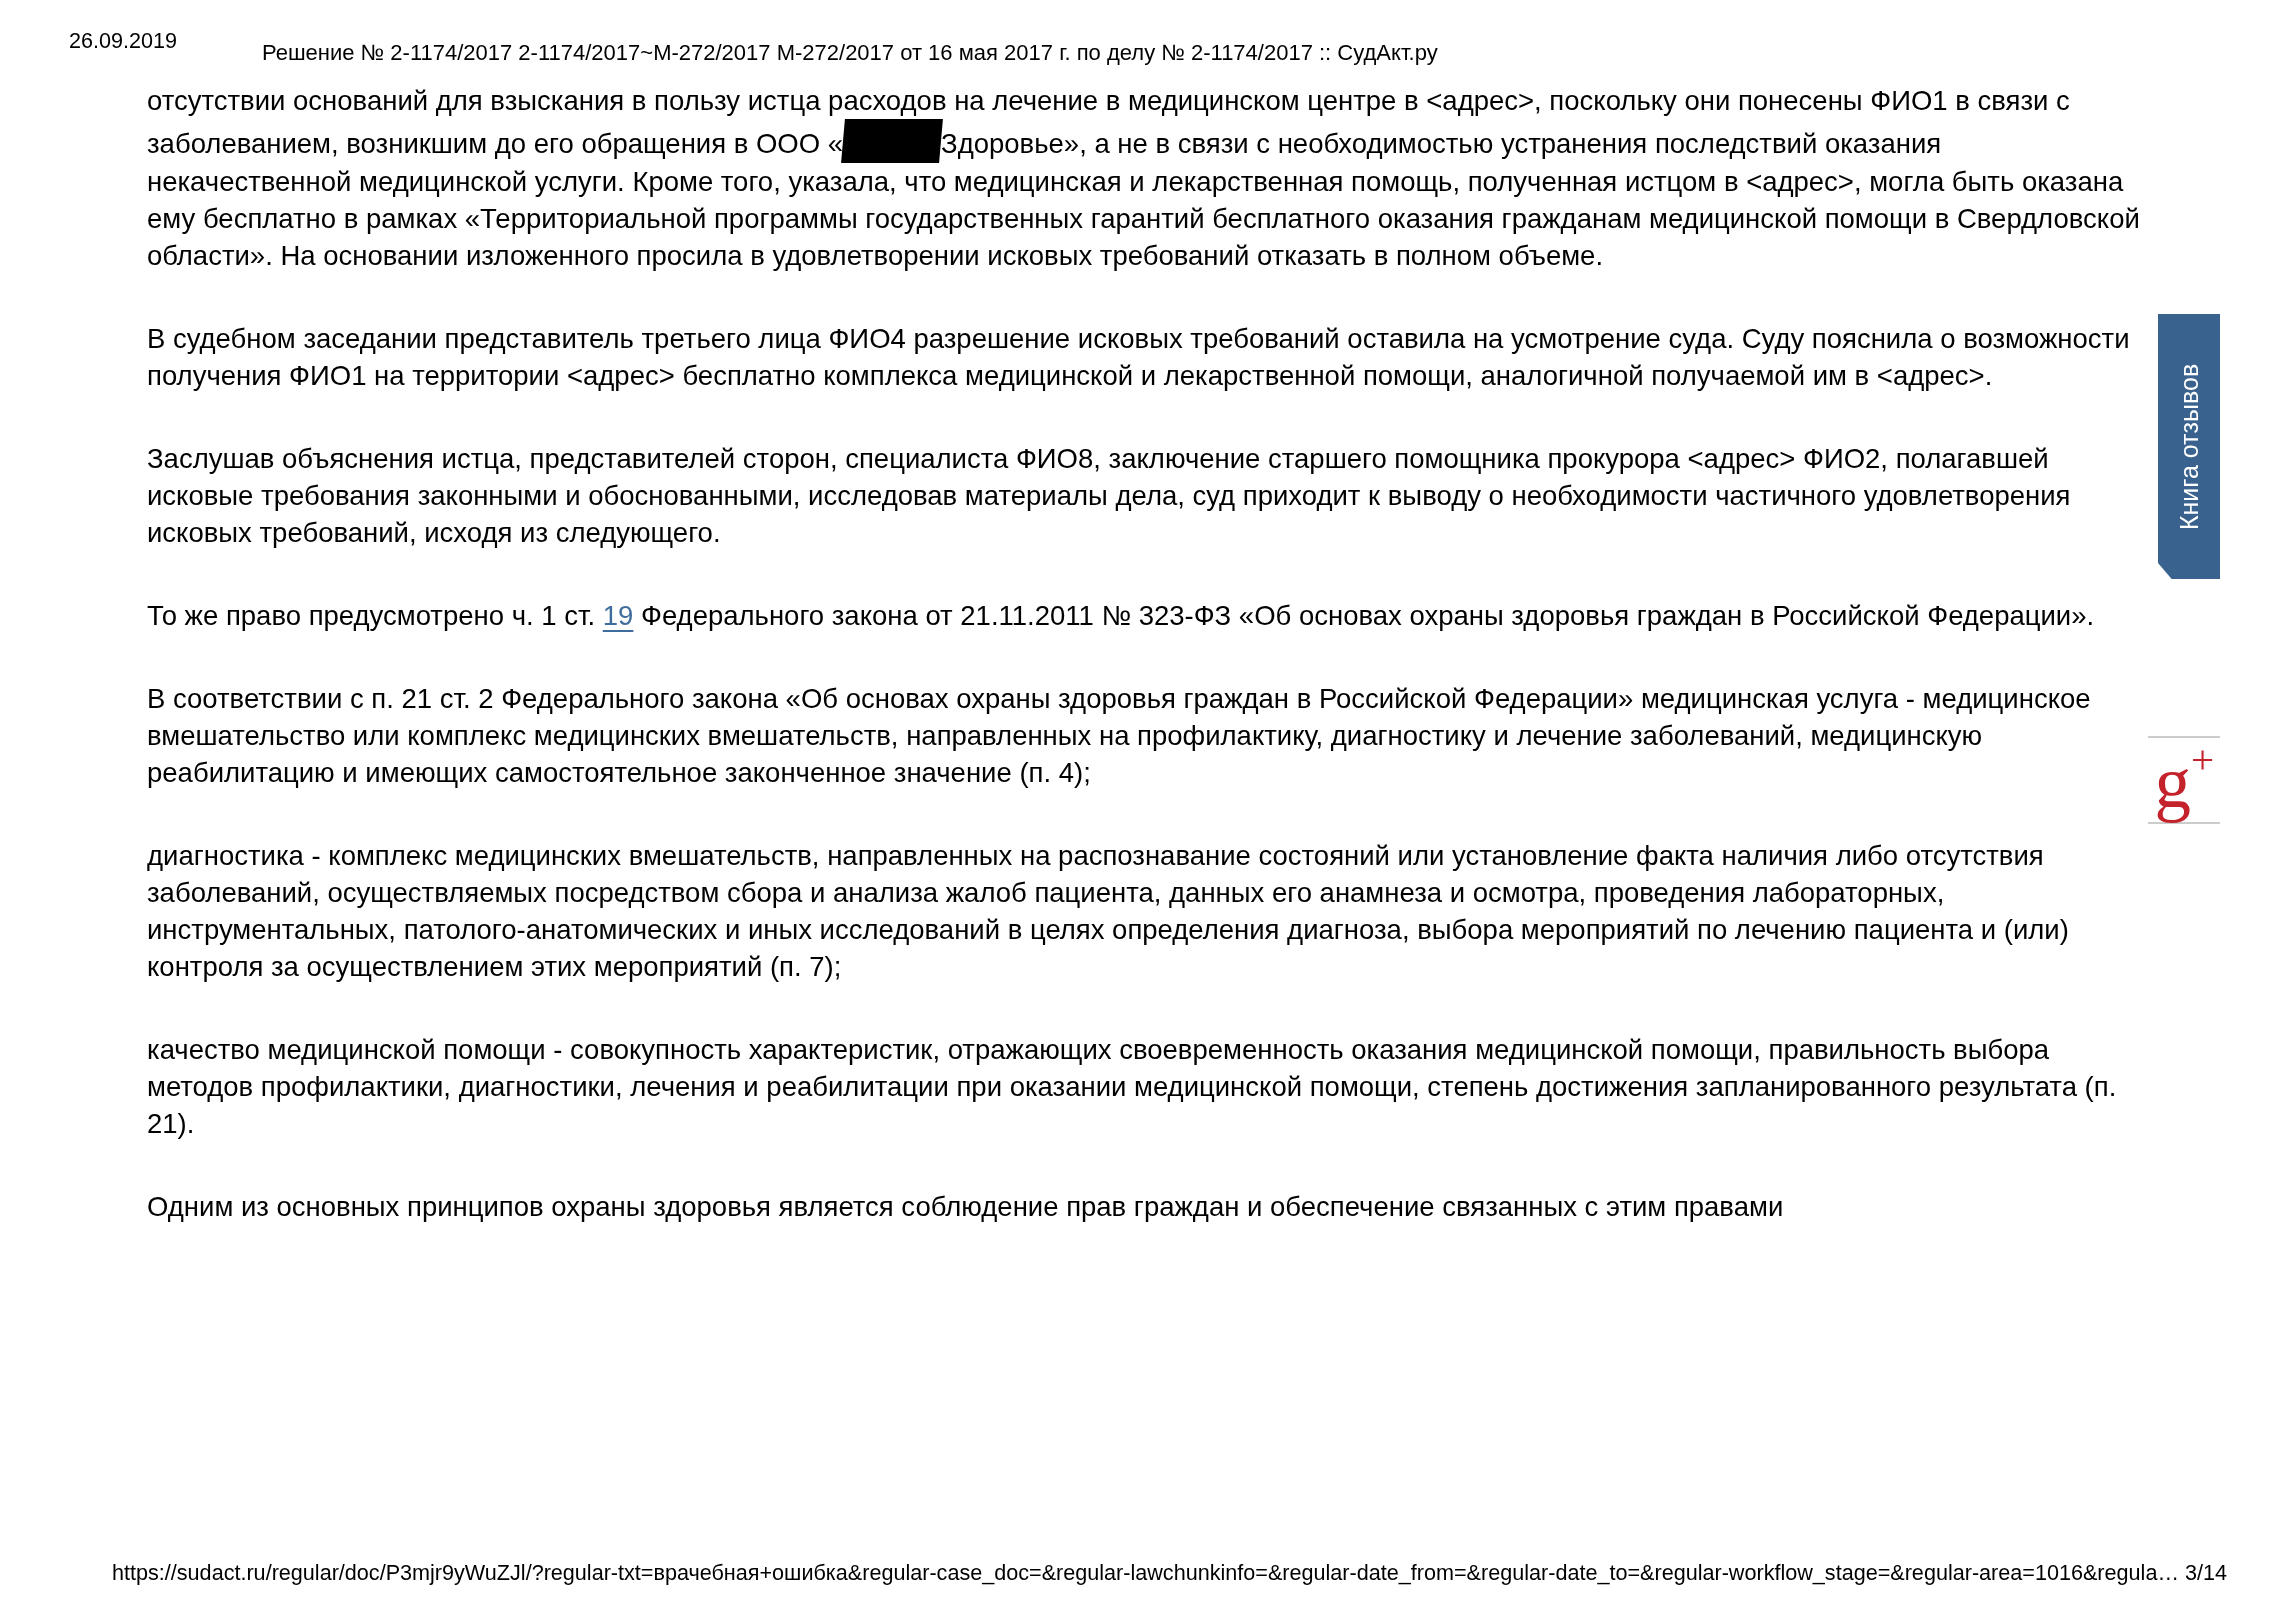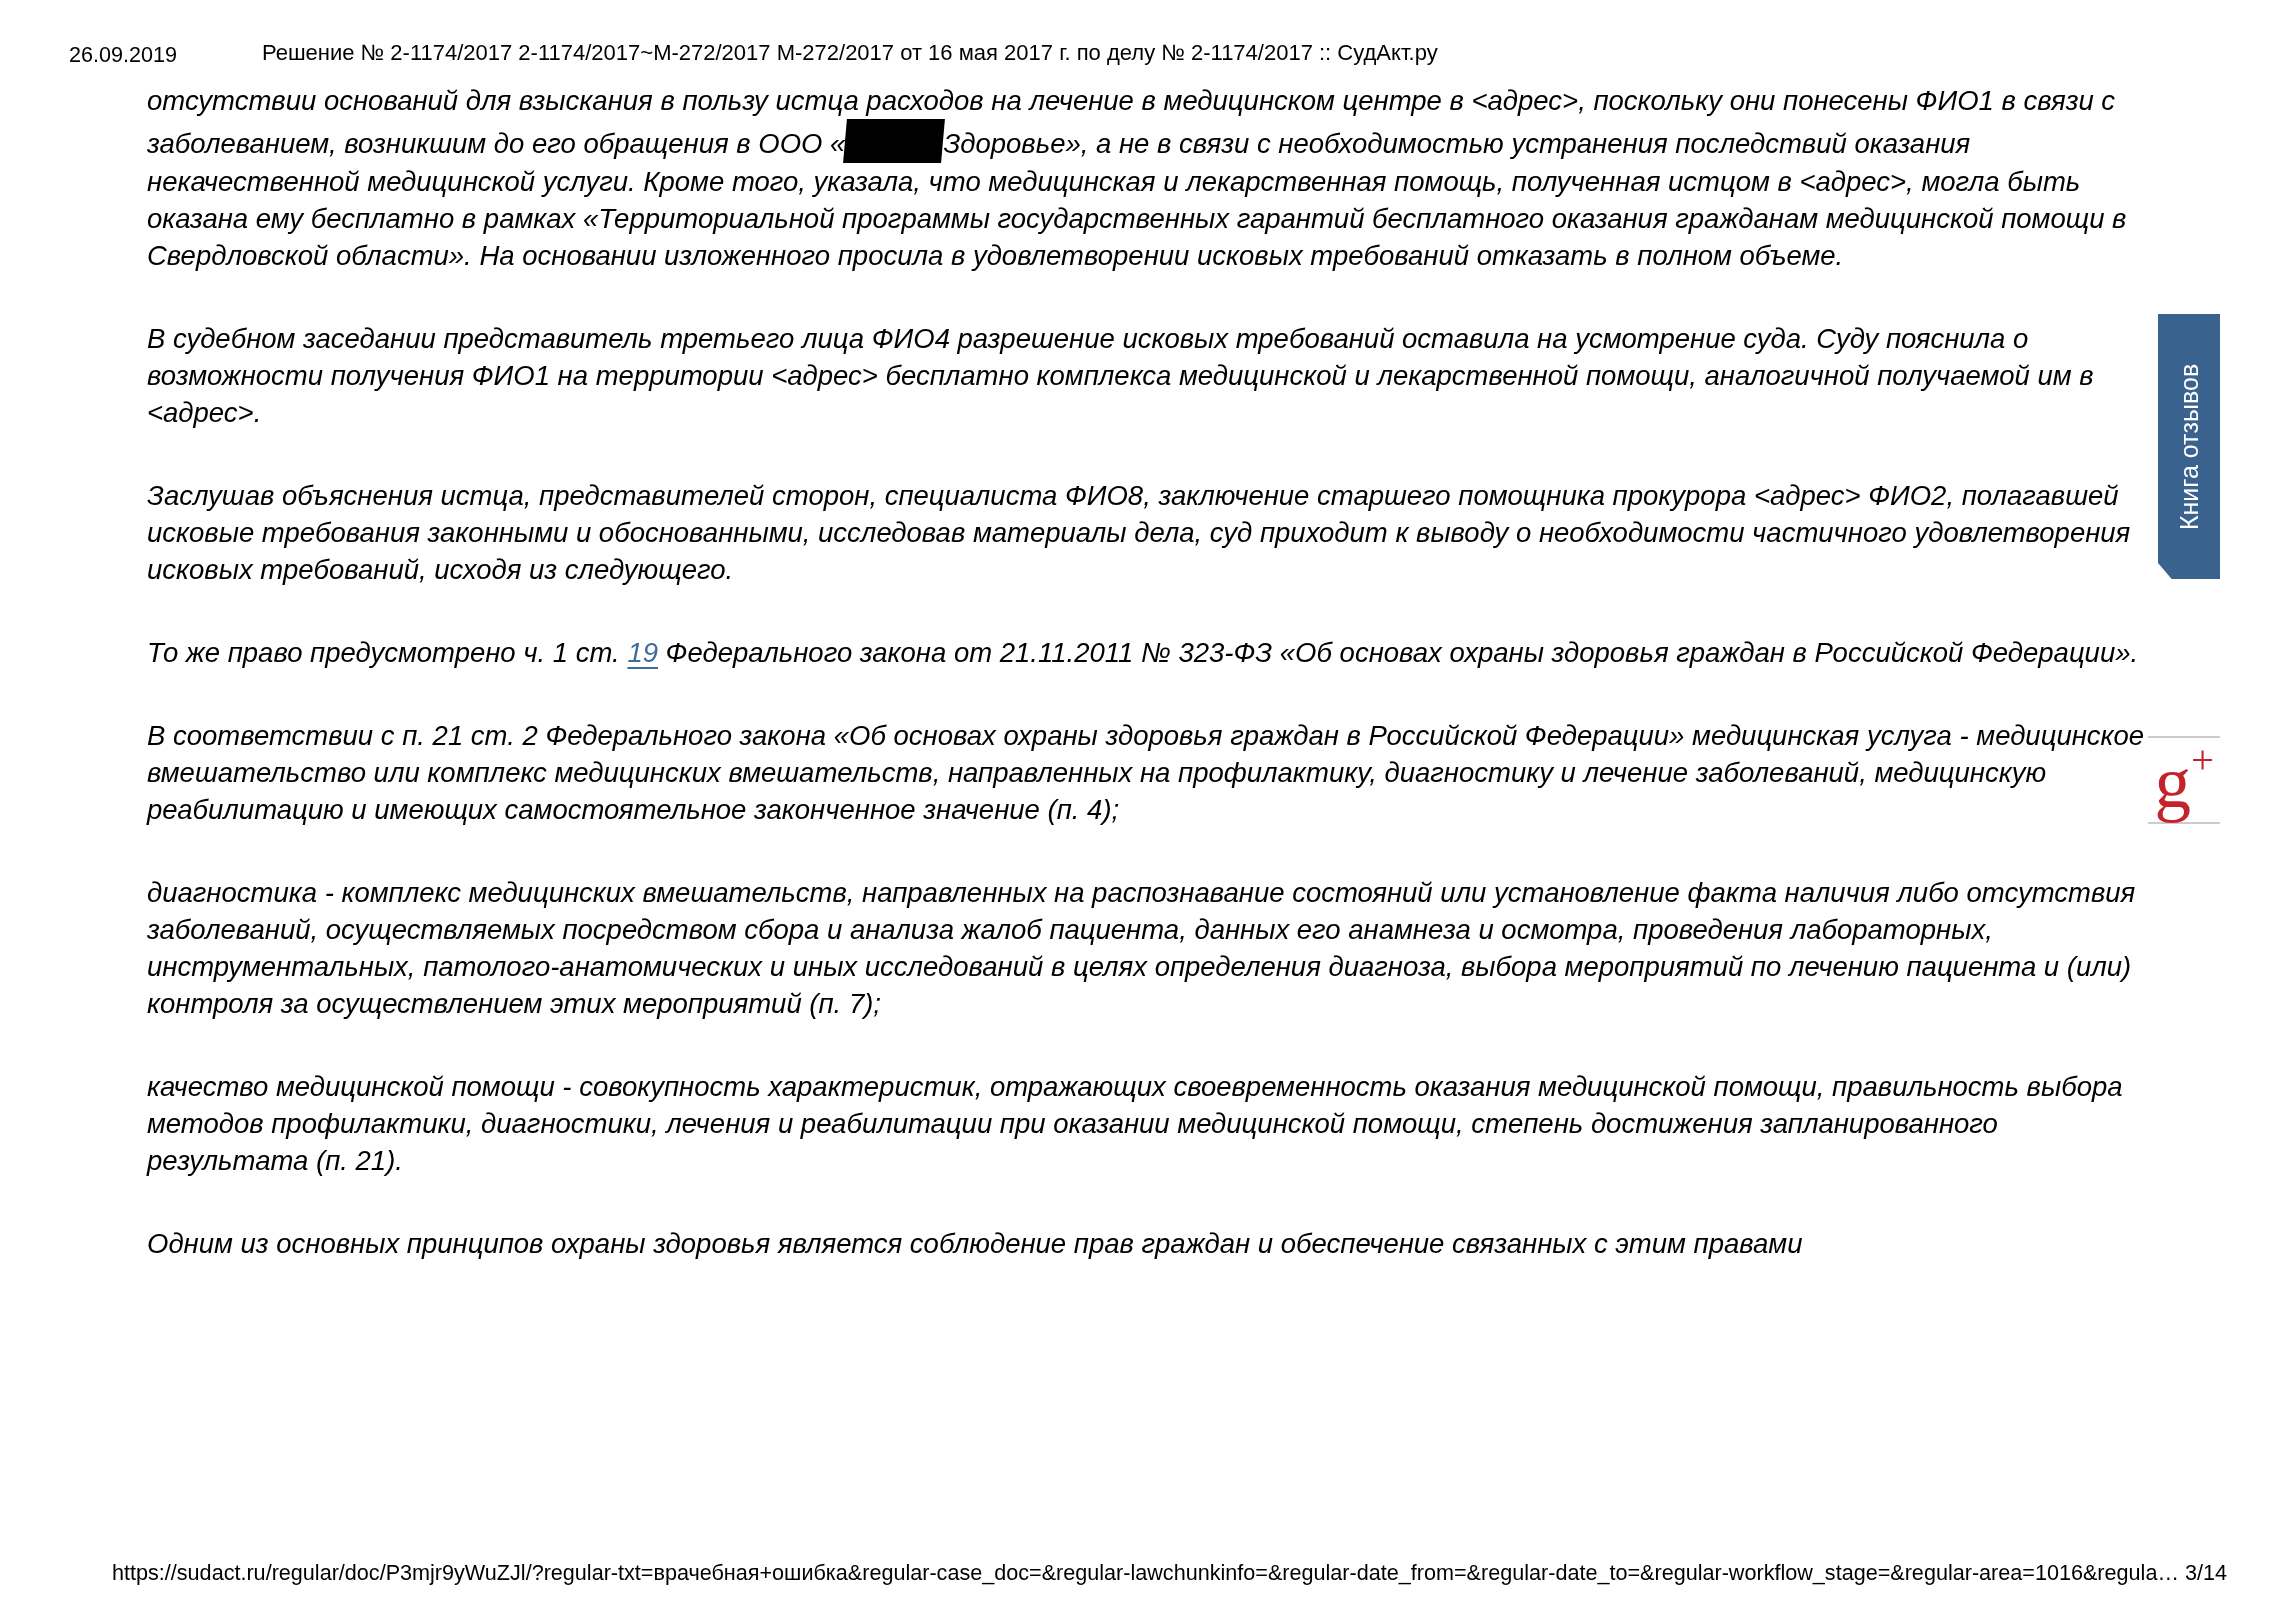--- a/index.html
+++ b/index.html
@@ -7,34 +7,33 @@
     width: 2295px; height: 1622px;
     background: #ffffff;
     color: #000000;
     font-family: "Liberation Sans", sans-serif;
     position: relative;
     overflow: hidden;
   }
 
   
   .hdr-date {
-    position: absolute; left: 69px; top: 42px;
+    position: absolute; left: 69px; top: 28px;
     font-size: 21.6px; white-space: nowrap;
   }
   .hdr-title {
     position: absolute; left: 262px; right: 262px; top: 40px;
     text-align: left; font-size: 22px; white-space: nowrap;
   }
 
   
   .content {
     position: absolute; left: 147px; top: 82px; width: 2001px;
     font-size: 27.5px; line-height: 37px;
     text-align: left;
-    font-style: italic;
   }
   .content p { margin: 0 0 46px 0; }
 
   a.doc-link {
     color: #3e6c9c;
     text-decoration: underline;
     text-decoration-thickness: 2px;
     text-underline-offset: 4.6px;
     cursor: pointer;
   }

